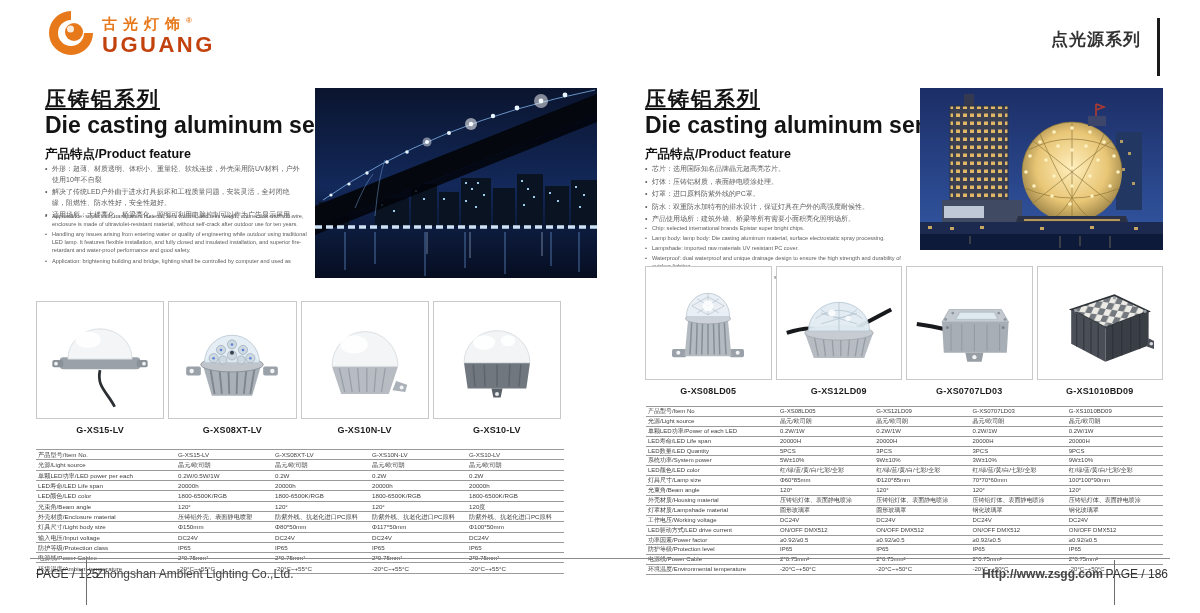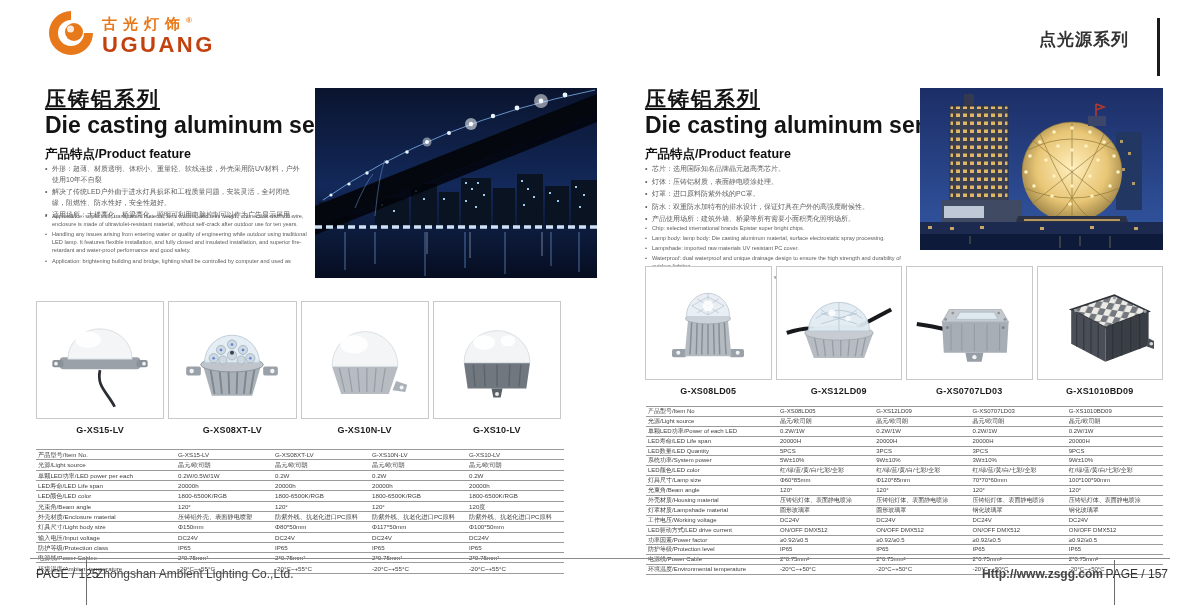--- a/index.html
+++ b/index.html
@@ -8,21 +8,21 @@
     font-family:"Liberation Sans","DejaVu Sans",sans-serif;overflow:hidden;margin:0 auto;
     color:#222;
   }
   
   .logo{position:absolute;left:44px;top:8px;display:flex;align-items:center;}
   .logo .mark{width:54px;height:50px;}
   .logo .txt{margin-left:4px;display:flex;flex-direction:column;line-height:1;}
   .logo .cn{font-size:15px;font-weight:bold;color:#e8791b;letter-spacing:6px;margin-top:6px;white-space:nowrap;}
   .logo .reg{font-size:8px;vertical-align:super;letter-spacing:0;}
   .logo .en{font-size:22px;font-weight:bold;color:#c2410c;letter-spacing:2.5px;margin-top:3px;}
-  .series{position:absolute;right:43px;top:28px;text-align:center;padding-right:28px;}
+  .series{position:absolute;right:43px;top:28px;text-align:center;padding-right:16px;}
   .series .cn{font-size:17px;font-weight:bold;color:#333;letter-spacing:1px;}
   .series .en{font-size:19px;color:#3a3a3a;margin-top:3px;}
   .series-bar{position:absolute;left:1157px;top:18px;width:3px;height:58px;background:#1a1a1a;}
 
   
   .ptitle{position:absolute;top:88px;line-height:1.05;}
   .ptitle .cn{font-size:21px;font-weight:bold;color:#141414;letter-spacing:2px;text-decoration:underline;}
   .ptitle .en{font-size:23px;font-weight:bold;color:#141414;margin-top:3px;white-space:nowrap;}
   .feat-h{position:absolute;top:146px;font-size:12.5px;font-weight:bold;color:#111;}
   .bullets{position:absolute;margin:0;padding:0;list-style:none;color:#5d5d5d;}
@@ -741,15 +741,15 @@
         </tr>
       </tbody>
     </table>
 
   <div class="footer-line"></div>
   <div class="ftxt" style="left:36px;">PAGE / 125</div>
   <div class="fdiv" style="left:86px;"></div>
   <div class="ftxt" style="left:96px;color:#444;">Zhongshan Ambient Lighting Co.,Ltd.</div>
   <div class="ftxt" style="right:97px;color:#444;font-weight:bold;">Http://www.zsgg.com</div>
   <div class="fdiv" style="left:1114px;"></div>
-  <div class="ftxt" style="right:32px;">PAGE / 157</div>
+  <div class="ftxt" style="right:32px;">PAGE / 186</div>
 
 </div>
 
 </body></html>

